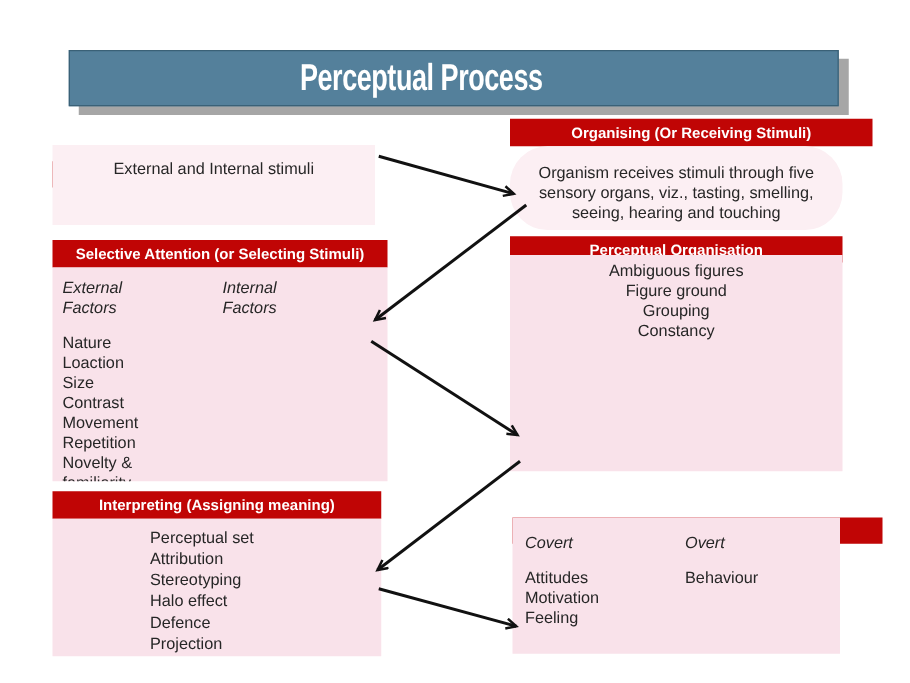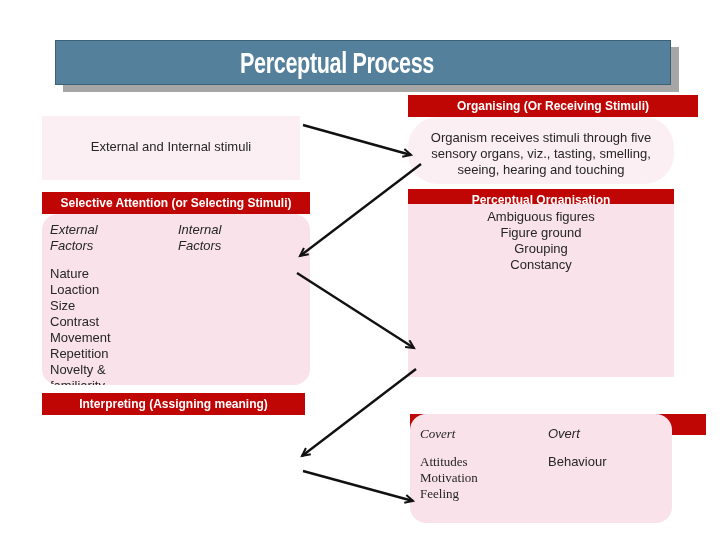--- a/index.html
+++ b/index.html
@@ -19,44 +19,44 @@
     transform:scaleX(0.72);transform-origin:left center;margin-left:24px;white-space:nowrap;
   }
   
   .box-header{
     position:absolute;background:#c00505;color:#ffffff;font-weight:bold;font-size:12px;
     display:flex;align-items:center;justify-content:center;white-space:nowrap;z-index:1;
   }
   .box-body{position:absolute;background:#f9e2ea;box-sizing:border-box;font-size:13px;overflow:hidden;z-index:1;}
   .box-body.light{background:#fceff3;}
   .centered{text-align:center;white-space:pre-line;line-height:16px;}
-  .cols{display:flex;border-radius:16px;}
+  .cols{display:flex;}
   .col-title{font-style:italic;white-space:pre-line;line-height:16px;margin-bottom:12px;}
   .col-list{white-space:pre-line;line-height:16px;}
   
   .stimuli-header{left:42px;top:95px;width:258px;height:21px;margin-top:34px;}
-  .stimuli-body{left:42px;top:116px;width:258px;height:64px;padding-top:23px;text-align:center;}
+  .stimuli-body{left:42px;top:116px;width:258px;height:64px;padding-top:11px;text-align:center;}
   
   .organising-header{left:408px;top:95px;width:290px;height:22px;text-align:right;}
   .organising-body{left:408px;top:117px;width:266px;height:67px;padding-top:13px;border-radius:30px;}
   
   .selective-header{left:42px;top:192px;width:268px;height:22px;}
   .selective-body{left:42px;top:214px;width:268px;height:171px;padding:8px 0 0 8px;}
   .selective-body .col-1{width:128px;flex:0 0 128px;}
   
   .porg-header{left:408px;top:189px;width:266px;height:21px;}
   .porg-body{left:408px;top:204px;width:266px;height:173px;padding-top:5px;}
   
   .interpreting-header{left:42px;top:393px;width:263px;height:22px;}
   .interpreting-body{left:42px;top:415px;width:263px;height:110px;padding:6px 0 0 78px;}
   .interpreting-body .col-list{line-height:17px;}
   
   .response-header{left:410px;top:414px;width:296px;height:21px;}
   .response-body{left:410px;top:414px;width:262px;height:109px;padding:12px 0 0 10px;}
-  .response-body .col-1{width:128px;flex:0 0 128px;font-family:Liberation Serif, serif;}
+  .response-body .col-1{width:128px;flex:0 0 128px;}
   
   .arrows{position:absolute;left:0;top:0;width:728px;height:546px;z-index:2;pointer-events:none;}
   .arrows line{stroke:#111111;stroke-width:2.4;}
 </style>
 </head>
 <body>
 
 <div class="slide">
 
   <div class="title-shadow"></div>
@@ -98,20 +98,28 @@
 
   <div class="box-header porg-header">Perceptual Organisation</div>
   <div class="box-body porg-body">
     <div class="centered">Ambiguous figures
 Figure ground
 Grouping
 Constancy</div>
   </div>
 
   <div class="box-header interpreting-header">Interpreting (Assigning meaning)</div>
+  <div class="box-body interpreting-body">
+    <div class="col-list">Perceptual set
+Attribution
+Stereotyping
+Halo effect
+Defence
+Projection</div>
+  </div>
 
   <div class="box-header response-header">Response</div>
   <div class="box-body response-body cols">
     <div class="col-1">
       <div class="col-title">Covert</div>
       <div class="col-list">Attitudes
 Motivation
 Feeling</div>
     </div>
     <div class="col-2">

